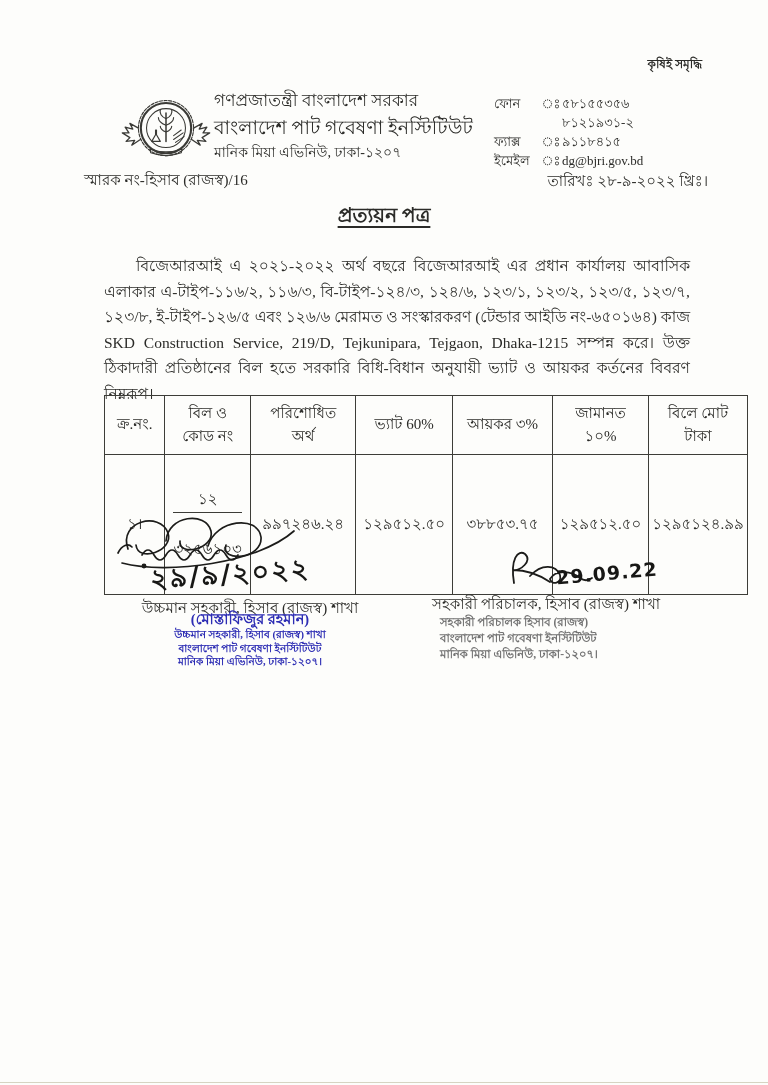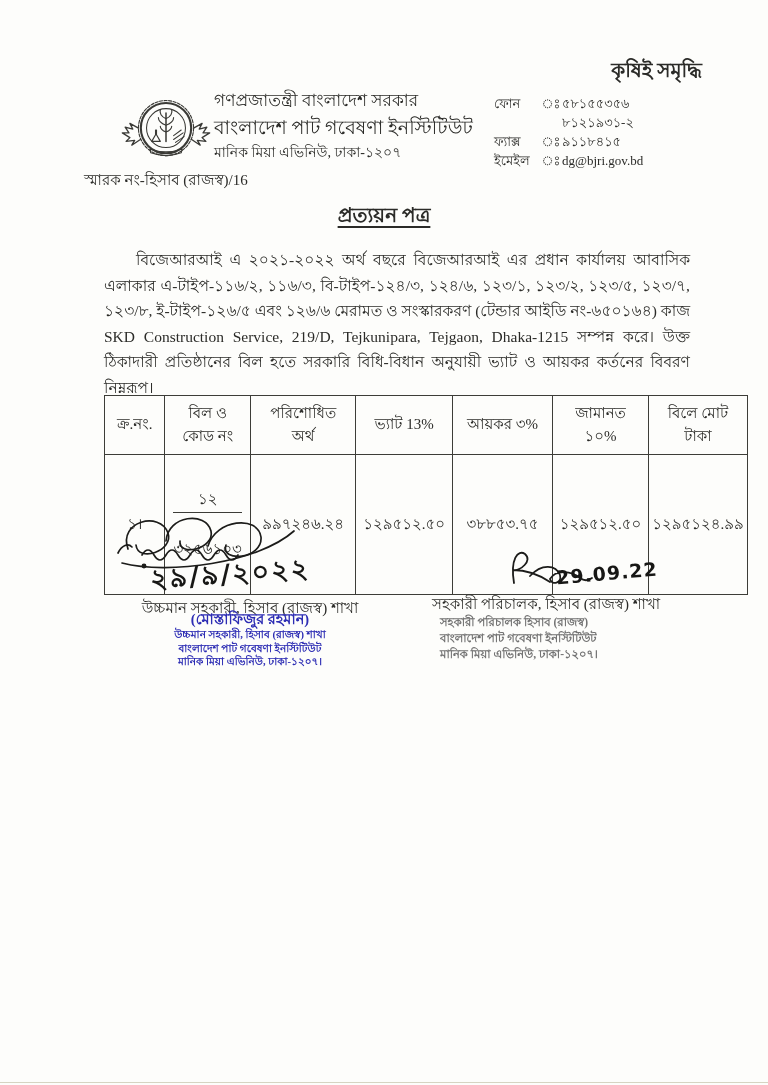--- a/index.html
+++ b/index.html
@@ -4,21 +4,21 @@
 <style>
   html,body{margin:0;padding:0;background:#e8e8e4;}
   .page{
     position:relative;width:768px;height:1085px;margin:0 auto;
     background:#fdfdfb;overflow:hidden;
     font-family:"Liberation Serif","DejaVu Serif",serif;
     color:#2b2b28;
   }
   .page::after{content:"";position:absolute;left:0;right:0;bottom:2px;height:1px;background:#d6d4c2;}
 
-  .motto{position:absolute;top:55px;right:66px;font-size:20px;font-weight:bold;}
+  .motto{position:absolute;top:55px;right:66px;font-size:12px;font-weight:bold;}
 
   .logo{position:absolute;left:118px;top:92px;width:96px;height:76px;}
   .logo svg{width:100%;height:100%;}
 
   .hdr{position:absolute;left:214px;top:90px;width:290px;line-height:1.35;}
   .hdr-gov{font-size:17px;}
   .hdr-inst{font-size:19px;margin-top:2px;}
   .hdr-addr{font-size:14px;margin-top:3px;}
 
   .contacts{position:absolute;left:494px;top:95px;width:230px;font-size:13px;}
@@ -27,21 +27,21 @@
   .contacts .ccolon{width:22px;text-align:center;}
   .contacts .cval{flex:1;}
 
   .memo{position:absolute;left:84px;top:168px;font-size:15px;}
   .dateline{position:absolute;right:60px;top:169px;font-size:15px;}
 
   .title{position:absolute;left:0;top:200px;width:768px;text-align:center;}
   .title span{font-size:20px;font-weight:bold;text-decoration:underline;text-underline-offset:4px;}
 
   .body-par{
-    position:absolute;left:104px;top:247px;width:586px;
+    position:absolute;left:104px;top:253px;width:586px;
     font-size:15.5px;line-height:25.5px;text-align:justify;text-indent:32px;
   }
 
   .bill-table{
     position:absolute;left:104px;top:395px;width:644px;height:110px;
     border-collapse:collapse;table-layout:fixed;font-size:15px;
   }
   .bill-table td{
     border:1.6px solid #3d3d38;text-align:center;vertical-align:middle;
     padding:2px 2px;white-space:pre-line;line-height:1.55;
@@ -126,20 +126,21 @@
       <span class="cval">৯১১৮৪১৫</span>
     </div>
     <div class="crow">
       <span class="clabel">ইমেইল</span>
       <span class="ccolon">ঃ</span>
       <span class="cval">dg@bjri.gov.bd</span>
     </div>
   </div>
 
   <div class="memo">স্মারক নং-হিসাব (রাজস্ব)/16</div>
+  <div class="dateline">তারিখঃ ২৮-৯-২০২২ খ্রিঃ।</div>
 
   <div class="title">
     <span>প্রত্যয়ন পত্র</span>
   </div>
 
   <div class="body-par">বিজেআরআই এ ২০২১-২০২২ অর্থ বছরে বিজেআরআই এর প্রধান কার্যালয় আবাসিক এলাকার এ-টাইপ-১১৬/২, ১১৬/৩, বি-টাইপ-১২৪/৩, ১২৪/৬, ১২৩/১, ১২৩/২, ১২৩/৫, ১২৩/৭, ১২৩/৮, ই-টাইপ-১২৬/৫ এবং ১২৬/৬ মেরামত ও সংস্কারকরণ (টেন্ডার আইডি নং-৬৫০১৬৪) কাজ SKD Construction Service, 219/D, Tejkunipara, Tejgaon, Dhaka-1215 সম্পন্ন করে। উক্ত ঠিকাদারী প্রতিষ্ঠানের বিল হতে সরকারি বিধি-বিধান অনুযায়ী ভ্যাট ও আয়কর কর্তনের বিবরণ নিম্নরূপ।</div>
 
   <table class="bill-table">
     <colgroup>
       <col style="width:9.4%">
@@ -150,21 +151,21 @@
         <col style="width:14.9%">
         <col style="width:15.4%">
     </colgroup>
     <tbody>
       <tr class="hrow">
         <td>ক্র.নং.</td>
         <td>বিল ও
 কোড নং</td>
         <td>পরিশোধিত
 অর্থ</td>
-        <td>ভ্যাট 13%</td>
+        <td>ভ্যাট 60%</td>
         <td>আয়কর ৩%</td>
         <td>জামানত
 ১০%</td>
         <td>বিলে মোট
 টাকা</td>
       </tr>
       <tr class="drow">
         <td>১।</td>
         <td class="split-cell">
           <div class="half top">১২</div>

